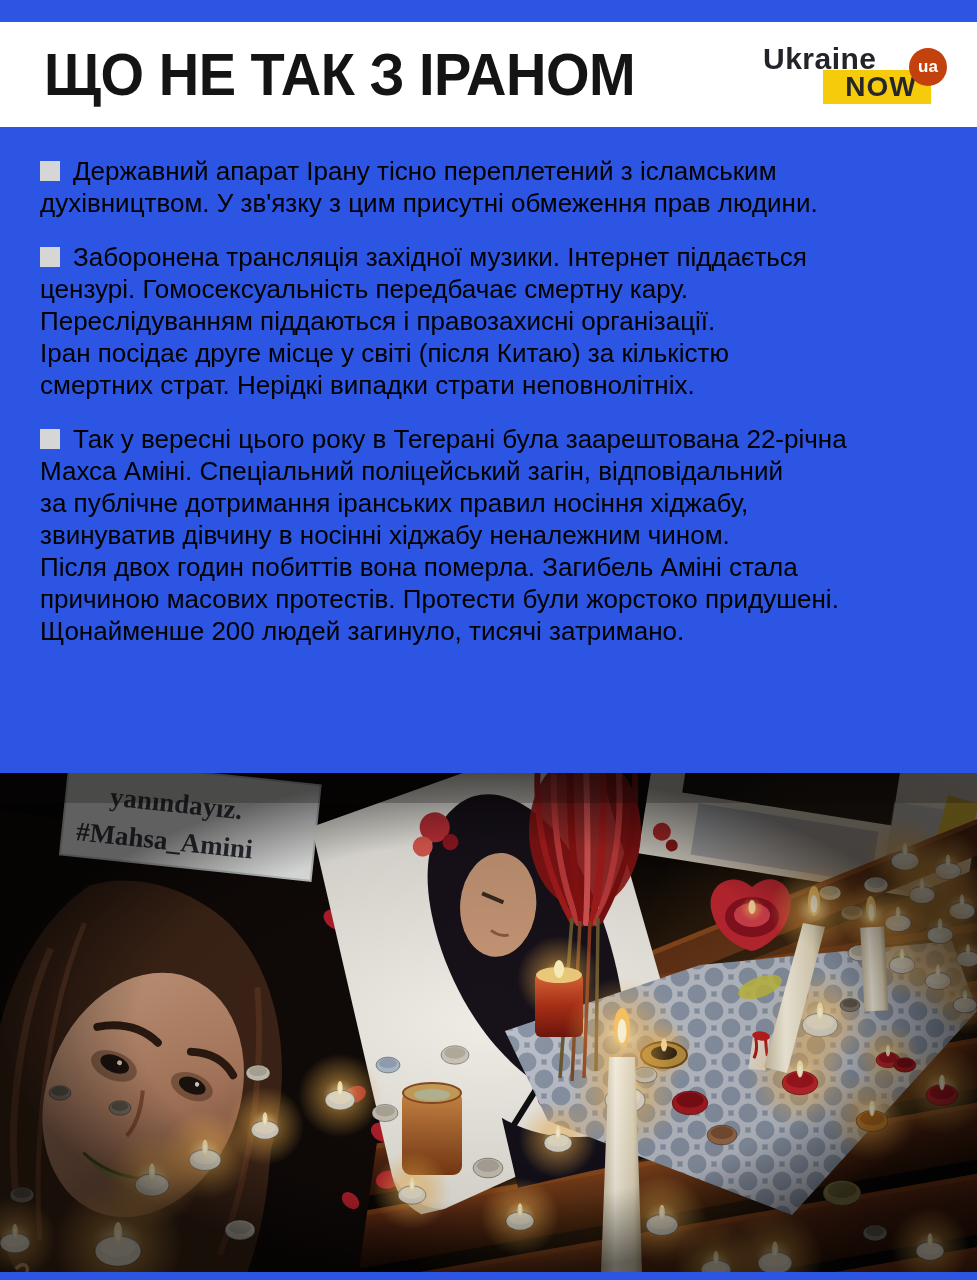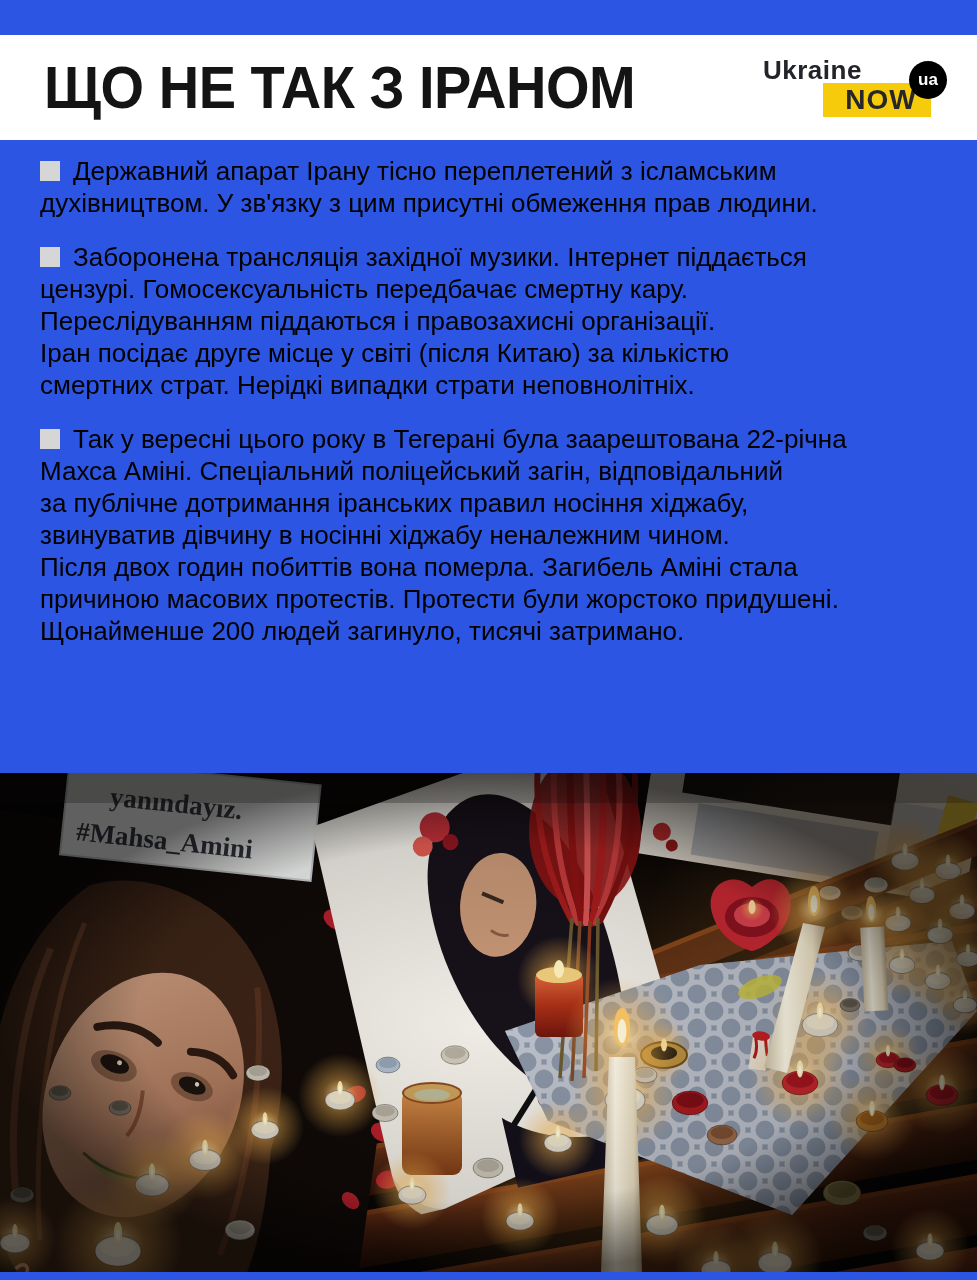--- a/index.html
+++ b/index.html
@@ -4,30 +4,30 @@
 <style>
   html,body{margin:0;padding:0;background:#444;}
   .page{
     position:relative;width:977px;height:1280px;margin:0 auto;
     background:#2b55e2;overflow:hidden;
     font-family:"Liberation Sans",sans-serif;
   }
   
   .header{
     position:absolute;top:22px;left:0;width:977px;height:105px;
-    background:#ffffff;display:flex;align-items:center;margin-top:13px;
+    background:#ffffff;display:flex;align-items:center;
   }
   .title{
     margin:0 0 0 44px;font-size:56px;line-height:1;
     font-weight:900;color:#141414;letter-spacing:-.5px;white-space:nowrap;
     transform:scaleY(1.06);transform-origin:left center;
   }
   .logo{position:absolute;right:26px;top:14px;width:204px;height:78px;}
   .logo-ukraine{
-    position:absolute;left:16px;top:6px;font-size:26px;font-weight:800;
+    position:absolute;left:16px;top:6px;font-size:30px;font-weight:800;
     color:#23242a;letter-spacing:.5px;
   }
   .logo-now-box{
     position:absolute;left:76px;top:34px;width:100px;height:34px;
     display:flex;align-items:center;justify-content:center;
   }
   .logo-now-box span{font-size:28px;font-weight:900;color:#26262b;letter-spacing:1px;}
   .logo-ua-badge{
     position:absolute;left:162px;top:12px;width:38px;height:38px;border-radius:50%;
     display:flex;align-items:center;justify-content:center;
@@ -56,21 +56,21 @@
 
 <div class="page" style="background: rgb(43, 85, 226);">
 
   <header class="header">
     <h1 class="title">ЩО НЕ ТАК З ІРАНОМ</h1>
     <div class="logo">
       <span class="logo-ukraine">Ukraine</span>
       <div class="logo-now-box" style="background: rgb(245, 203, 11); padding-left: 8px;">
         <span>NOW</span>
       </div>
-      <div class="logo-ua-badge" style="background: #000000;">ua</div>
+      <div class="logo-ua-badge" style="background: #c2410c;">ua</div>
     </div>
   </header>
 
   <main class="body-text">
     <p class="para"><span class="bullet"></span><span class="ptext">Державний апарат Ірану тісно переплетений з ісламським
 духівництвом. У зв'язку з цим присутні обмеження прав людини.</span></p>
     <p class="para"><span class="bullet"></span><span class="ptext">Заборонена трансляція західної музики. Інтернет піддається
 цензурі. Гомосексуальність передбачає смертну кару.
 Переслідуванням піддаються і правозахисні організації.
 Іран посідає друге місце у світі (після Китаю) за кількістю

